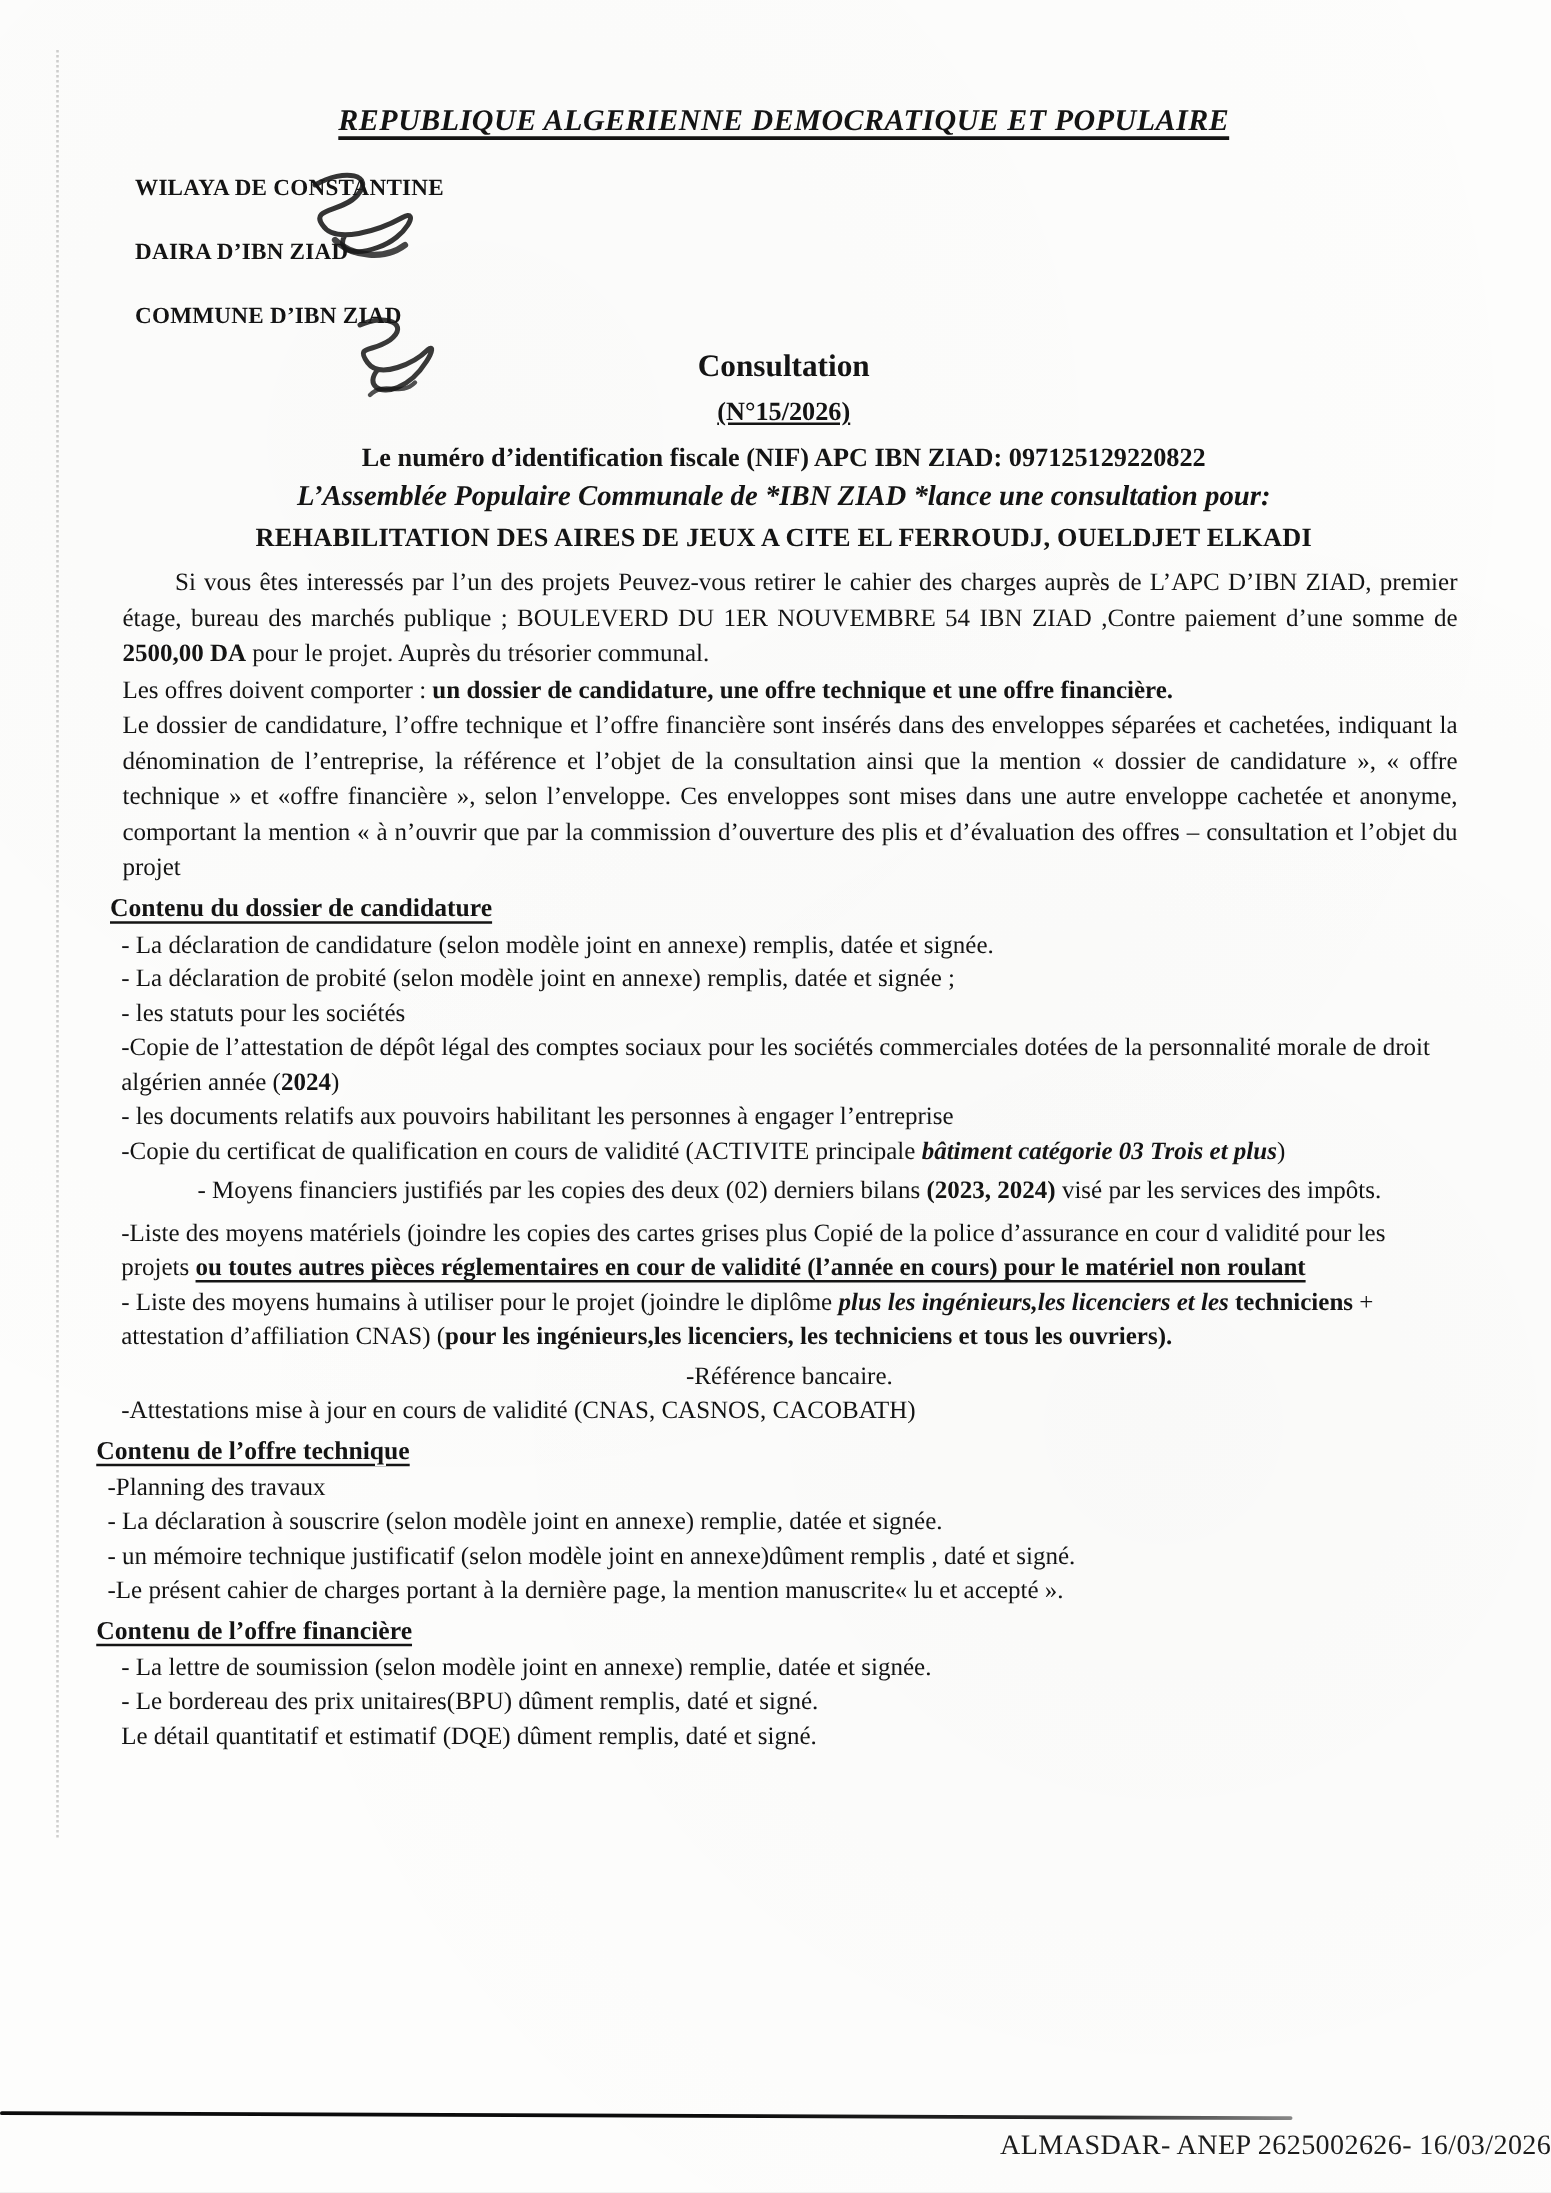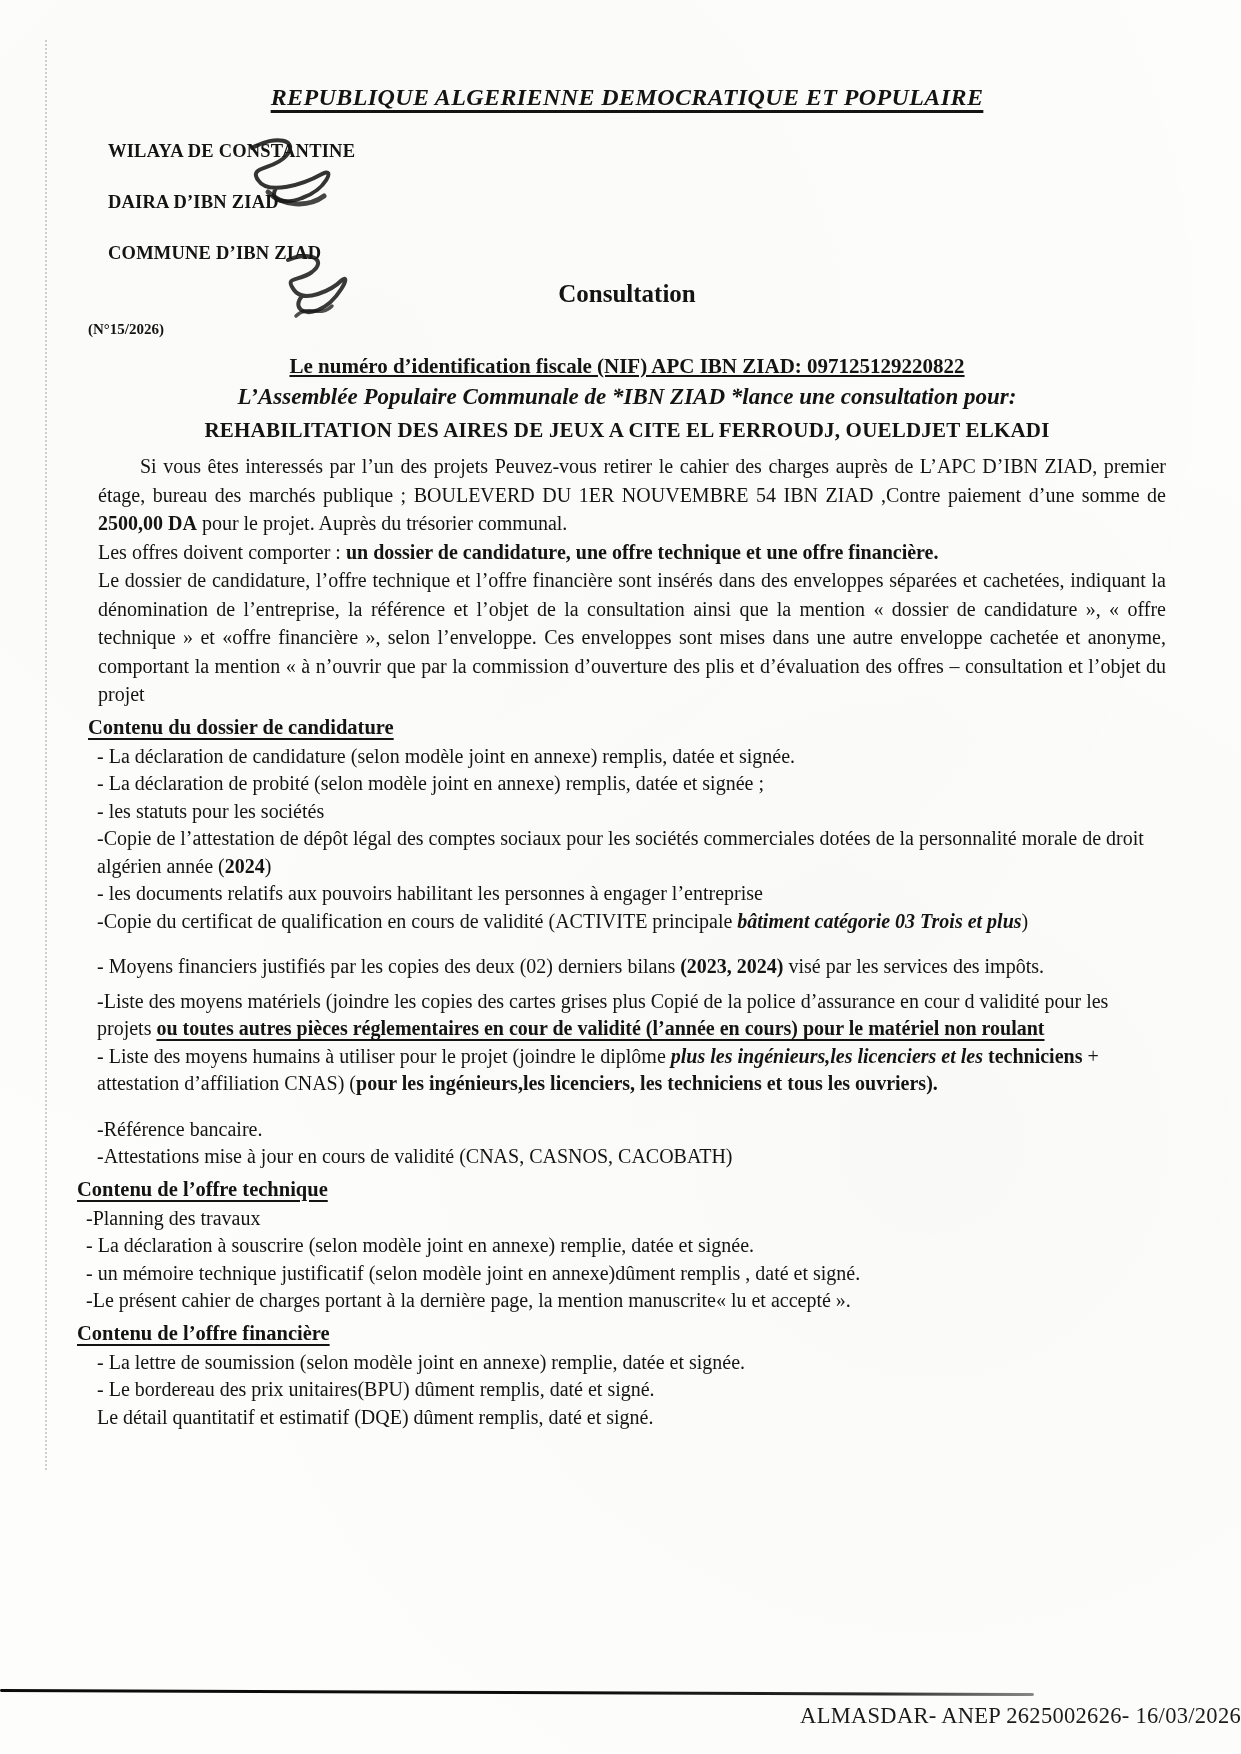--- a/index.html
+++ b/index.html
@@ -21,32 +21,32 @@
   }
   .content{position:absolute;left:88px;top:82px;width:1078px;}
   .title-republic{
     text-align:center;font-weight:bold;font-style:italic;font-size:24px;
     letter-spacing:0.4px;line-height:30px;
     text-decoration:underline;text-decoration-thickness:2.5px;text-underline-offset:5px;
   }
   .authority{margin-top:9px;margin-left:20px;}
   .authority-line{font-weight:bold;font-size:18.5px;line-height:23px;letter-spacing:0.2px;margin-top:28px;}
   .center-title{text-align:center;font-weight:bold;font-size:25px;margin-top:14px;line-height:30px;}
-  .center-num{font-weight:bold;font-size:15px;margin-top:6px;line-height:28px;}
-  .nif{text-align:center;font-weight:bold;font-size:21px;margin-top:10px;line-height:26px;text-decoration:underline;}
+  .center-num{text-align:center;font-weight:bold;font-size:21px;margin-top:6px;line-height:28px;text-decoration:underline;}
+  .nif{text-align:center;font-weight:bold;font-size:21px;margin-top:10px;line-height:26px;}
   .announce{text-align:center;font-weight:bold;font-style:italic;font-size:23px;margin-top:3px;line-height:29px;}
   .project{text-align:center;font-weight:bold;font-size:21px;margin-top:6px;line-height:27px;letter-spacing:0.2px;}
   .doc-body{margin-top:8px;font-size:20px;}
   .blk{margin:0;}
   .blk.p{line-height:28.5px;text-align:justify;padding-left:10px;}
   .blk.p.indent{text-indent:42px;}
   .blk.li{line-height:27.5px;padding-left:9px;}
   .blk.h{line-height:31px;font-weight:bold;font-size:20.5px;padding-left:0;margin-top:3px;}
   .blk.h span{text-decoration:underline;text-decoration-thickness:2.2px;text-underline-offset:4px;}
-  .blk.gap{margin-top:18px;}
+  .blk.gap{margin-top:4px;text-align:center;}
   .blk.gapsm{margin-top:7px;}
   .blk.out{margin-left:-11px;}
   .blk span.b{font-weight:bold;}
   .blk span.i{font-style:italic;}
   .blk span.u{text-decoration:underline;text-decoration-thickness:2.4px;text-underline-offset:3.5px;margin-top:12px;}
   .scribble{position:absolute;pointer-events:none;}
   .footer-rule{
     position:absolute;left:0;top:1689px;width:1034px;height:3px;
     background:linear-gradient(to right,#0c0c0c 55%, #2a2a2a 85%, rgba(40,40,40,0.55));
     transform:rotate(0.22deg);transform-origin:left center;border-radius:2px;

